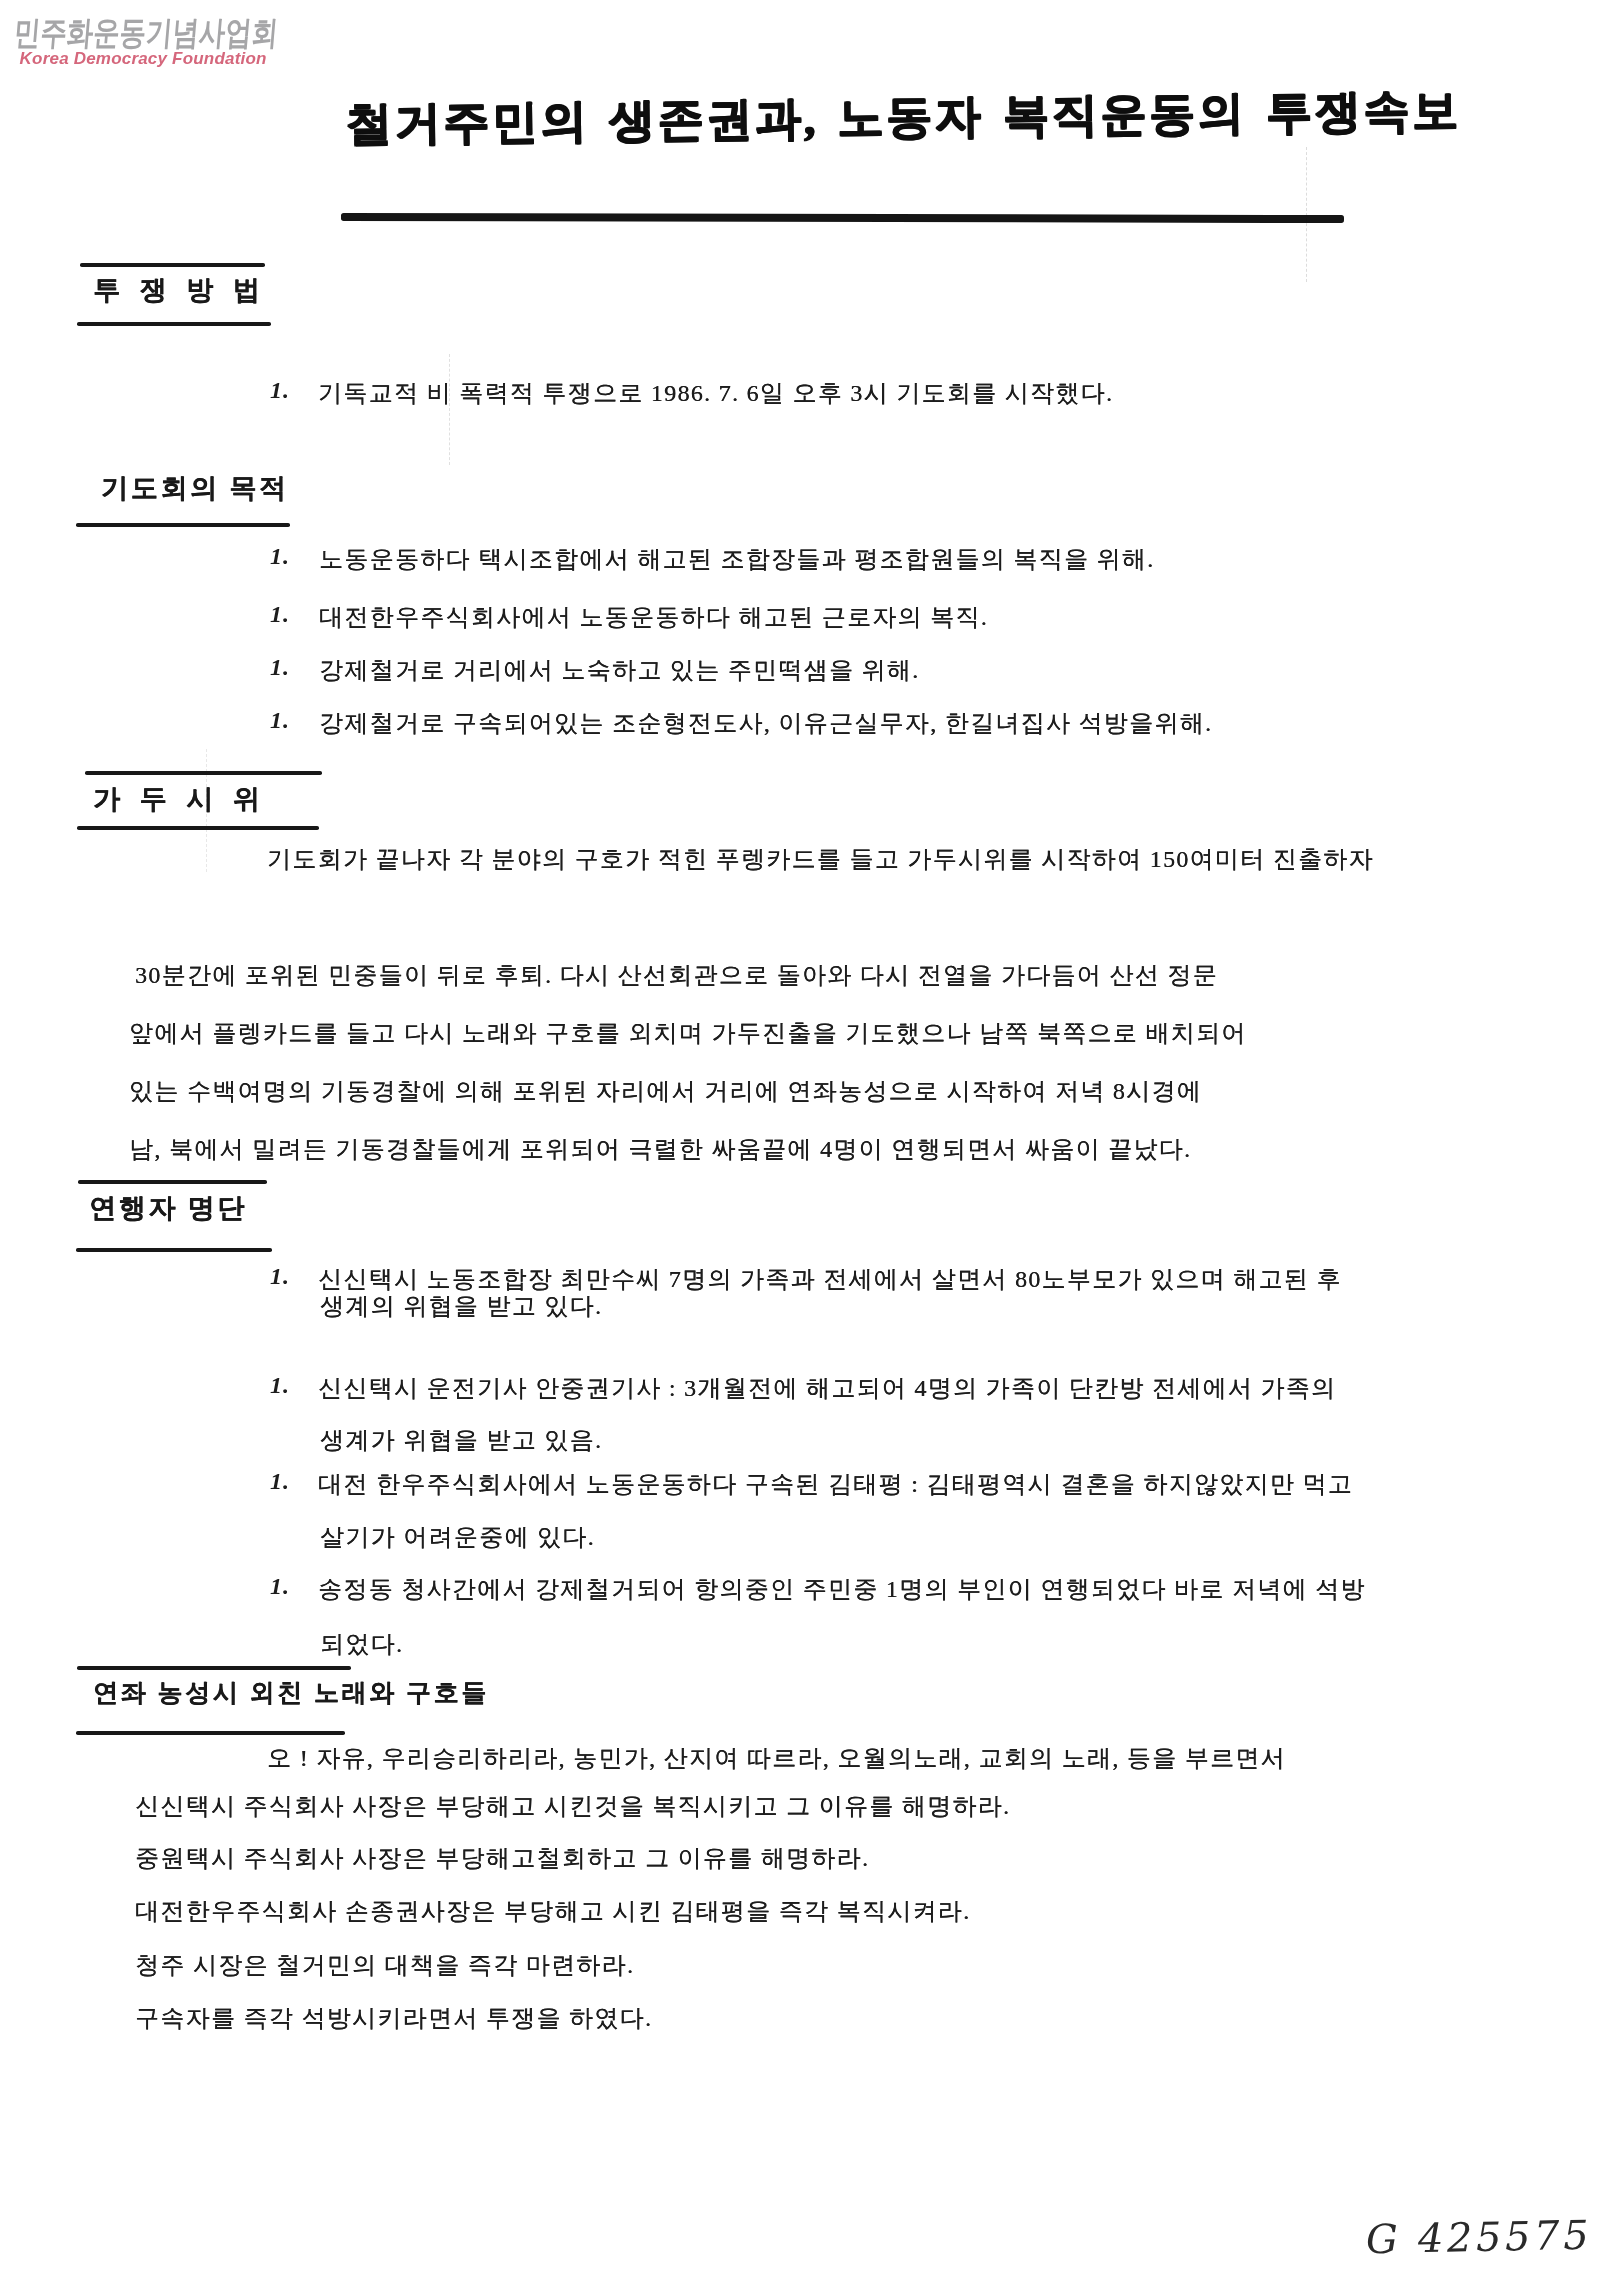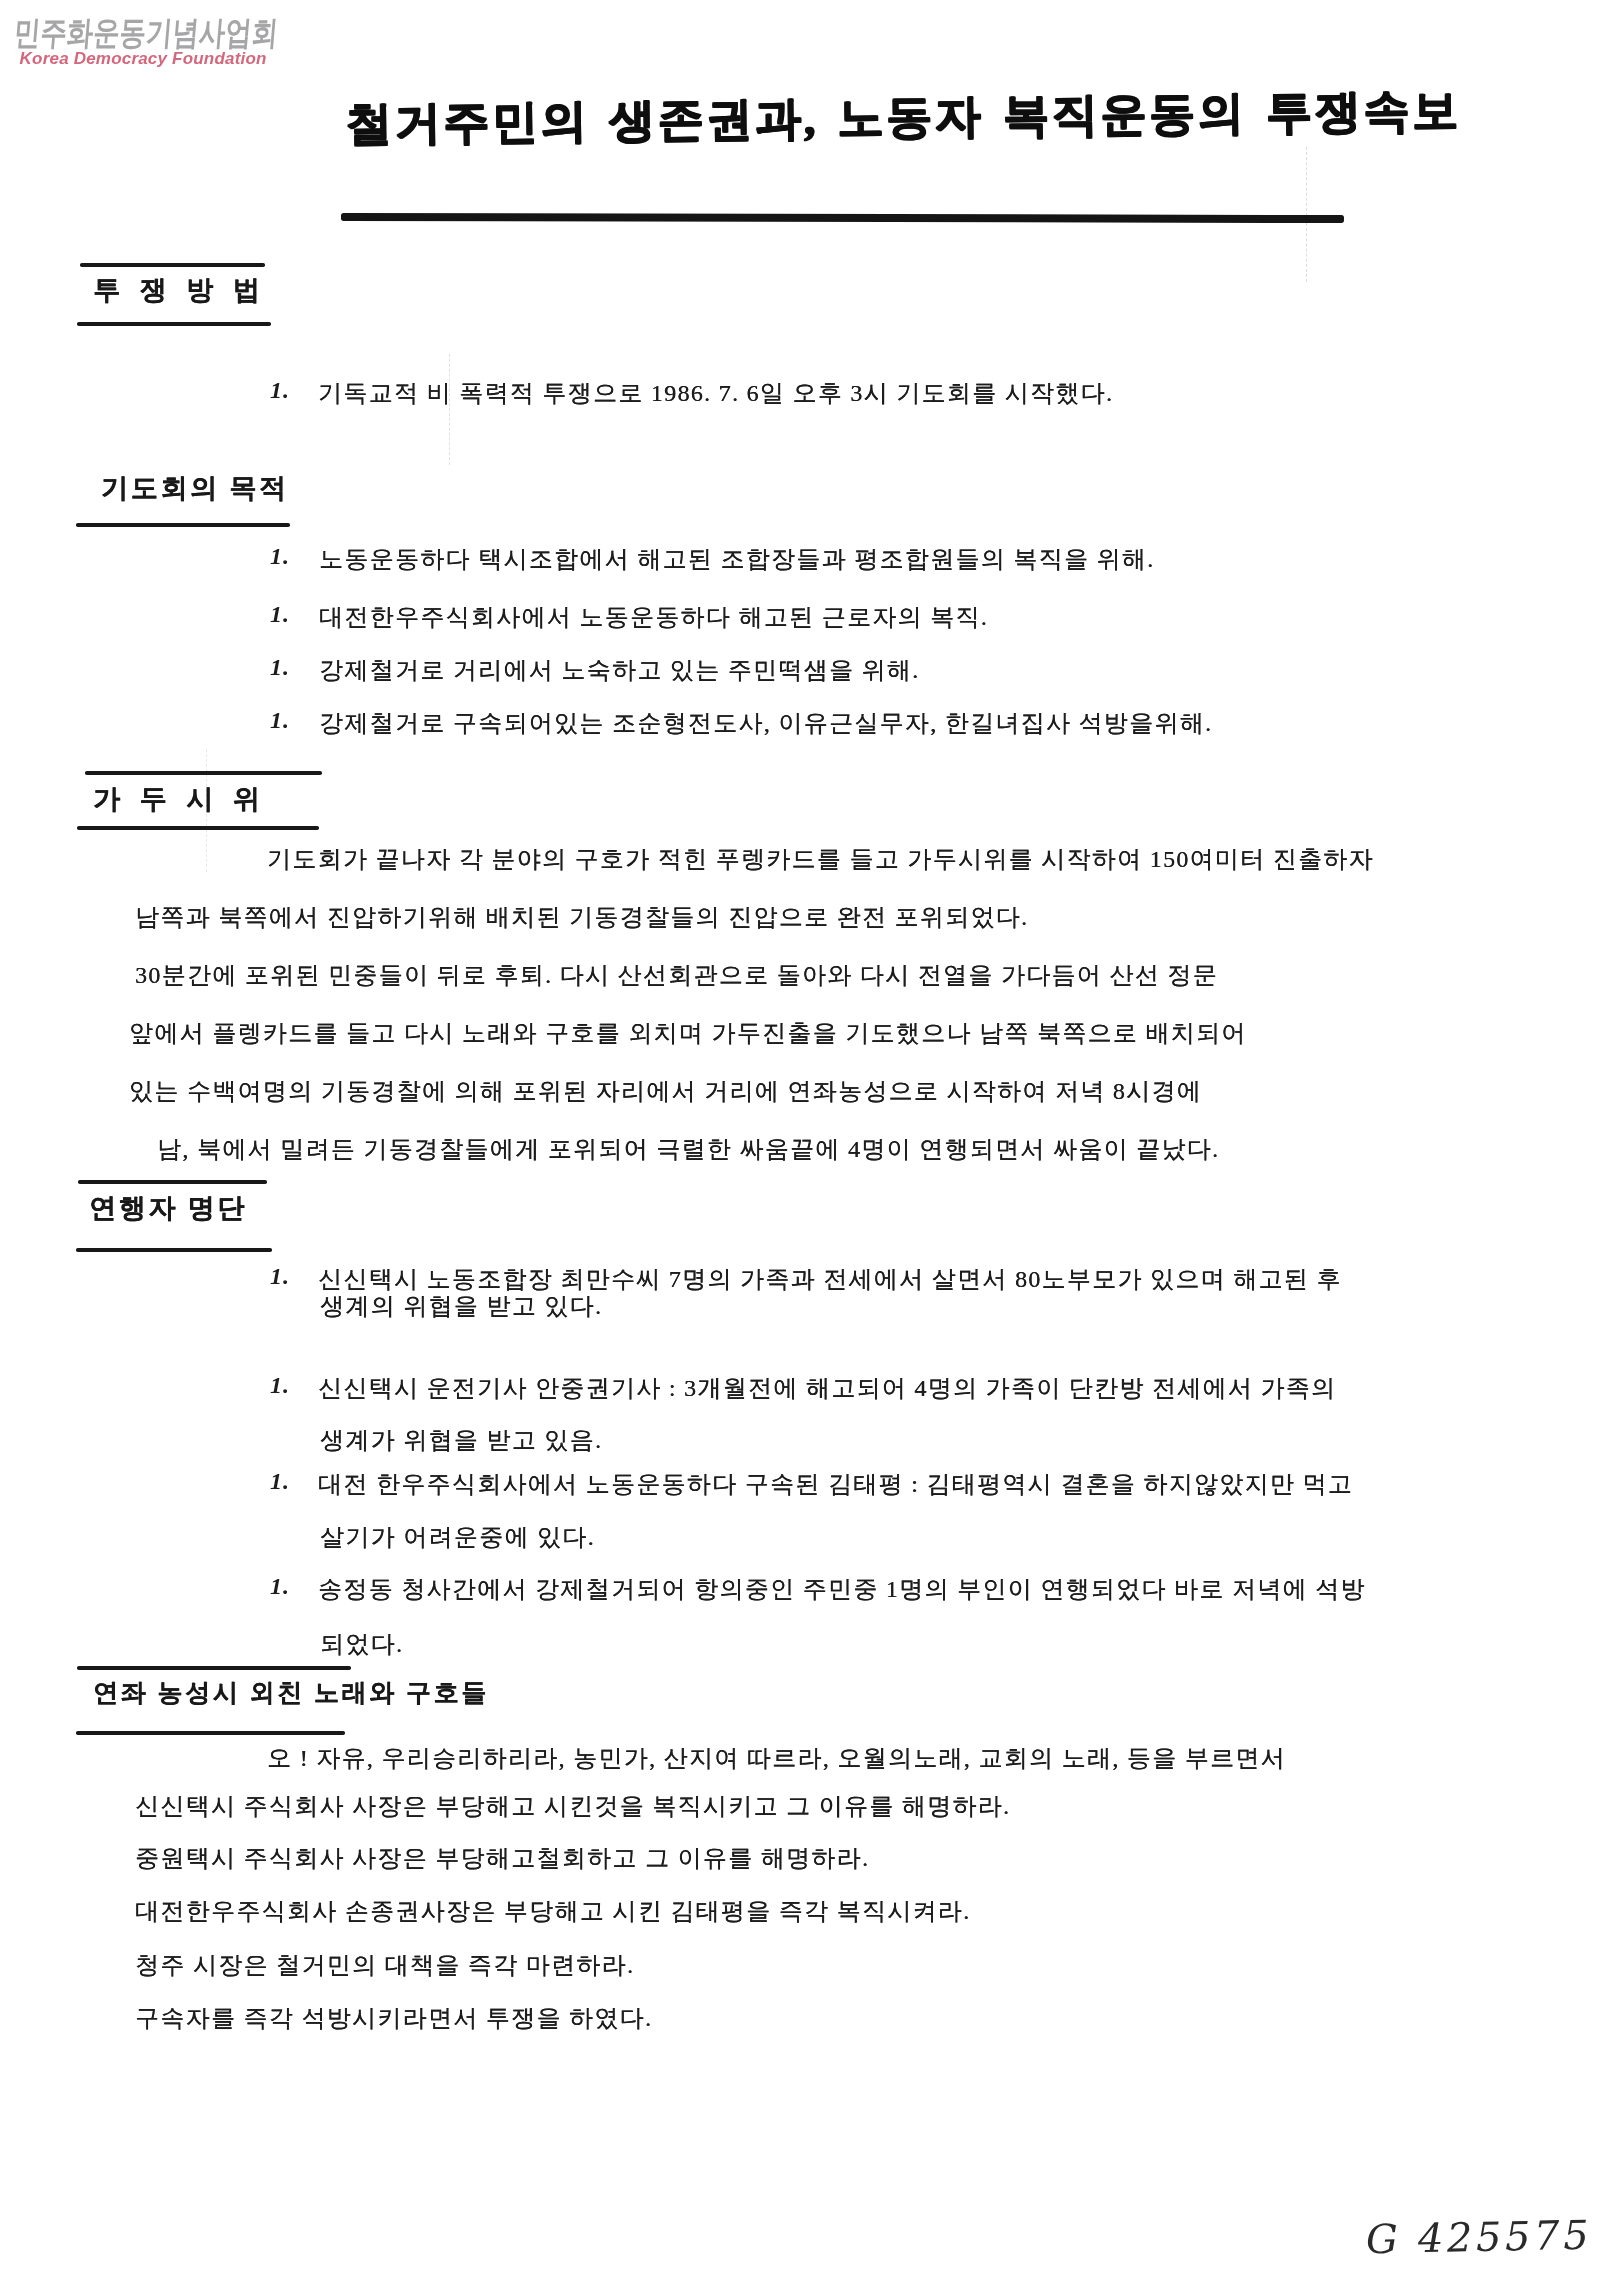--- a/index.html
+++ b/index.html
@@ -112,25 +112,24 @@
   <div class="abs tw" style="left:319px;top:654px;">강제철거로 거리에서 노숙하고 있는 주민떡샘을 위해.</div>
 
   <div class="abs marker" style="left:270px;top:707px;">1.</div>
   <div class="abs tw" style="left:319px;top:707px;">강제철거로 구속되어있는 조순형전도사, 이유근실무자, 한길녀집사 석방을위해.</div>
 
   <div class="rule" style="left:85px;top:771px;width:237px;"></div>
   <div class="abs heading" style="left:93px;top:781px;">가두시위</div>
   <div class="rule" style="left:77px;top:826px;width:242px;"></div>
 
   <div class="abs tw" style="left:267px;top:843px;">기도회가 끝나자 각 분야의 구호가 적힌 푸렝카드를 들고 가두시위를  시작하여 150여미터 진출하자</div>
-  <div class="abs tw" style="left:135px;top:901px;">남쪽과 북쪽에서 진압하기위해 배치된 기동경찰들의 진압으로 완전 포위되었다.</div>
   <div class="abs tw" style="left:135px;top:959px;">30분간에 포위된 민중들이 뒤로 후퇴.  다시 산선회관으로 돌아와  다시 전열을 가다듬어 산선 정문</div>
   <div class="abs tw" style="left:129px;top:1017px;">앞에서 플렝카드를 들고 다시 노래와 구호를 외치며 가두진출을 기도했으나 남쪽 북쪽으로  배치되어</div>
   <div class="abs tw" style="left:129px;top:1075px;">있는 수백여명의 기동경찰에 의해 포위된 자리에서 거리에 연좌농성으로 시작하여 저녁 8시경에</div>
-  <div class="abs tw" style="left:129px;top:1133px;margin-left:28px;">남, 북에서 밀려든 기동경찰들에게 포위되어 극렬한 싸움끝에 4명이 연행되면서 싸움이 끝났다.</div>
+  <div class="abs tw" style="left:129px;top:1133px;">남, 북에서 밀려든 기동경찰들에게 포위되어 극렬한 싸움끝에 4명이 연행되면서 싸움이 끝났다.</div>
 
   <div class="rule" style="left:78px;top:1180px;width:189px;"></div>
   <div class="abs heading heading-words" style="left:89px;top:1190px;">연행자   명단</div>
   <div class="rule" style="left:76px;top:1248px;width:196px;"></div>
 
   <div class="abs marker" style="left:270px;top:1263px;">1.</div>
   <div class="abs tw" style="left:318px;top:1263px;">신신택시 노동조합장 최만수씨 7명의 가족과 전세에서 살면서 80노부모가 있으며 해고된 후</div>
   <div class="abs tw" style="left:320px;top:1290px;text-align:center;">생계의 위협을 받고 있다.</div>
 
   <div class="abs marker" style="left:270px;top:1372px;">1.</div>

